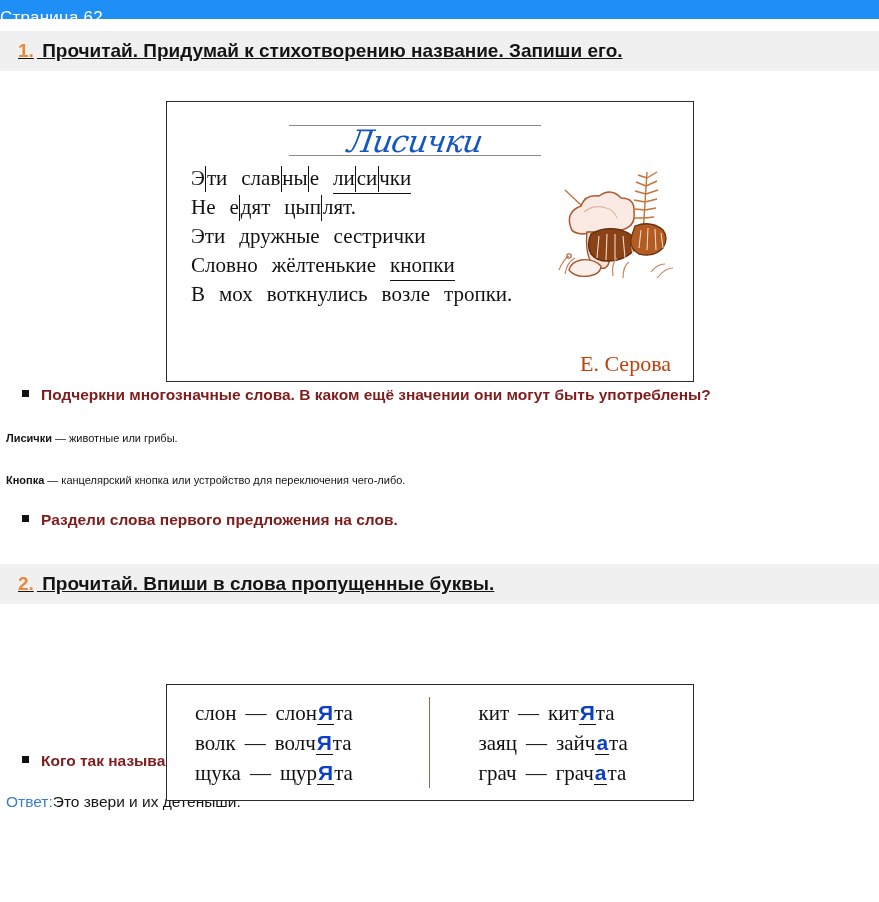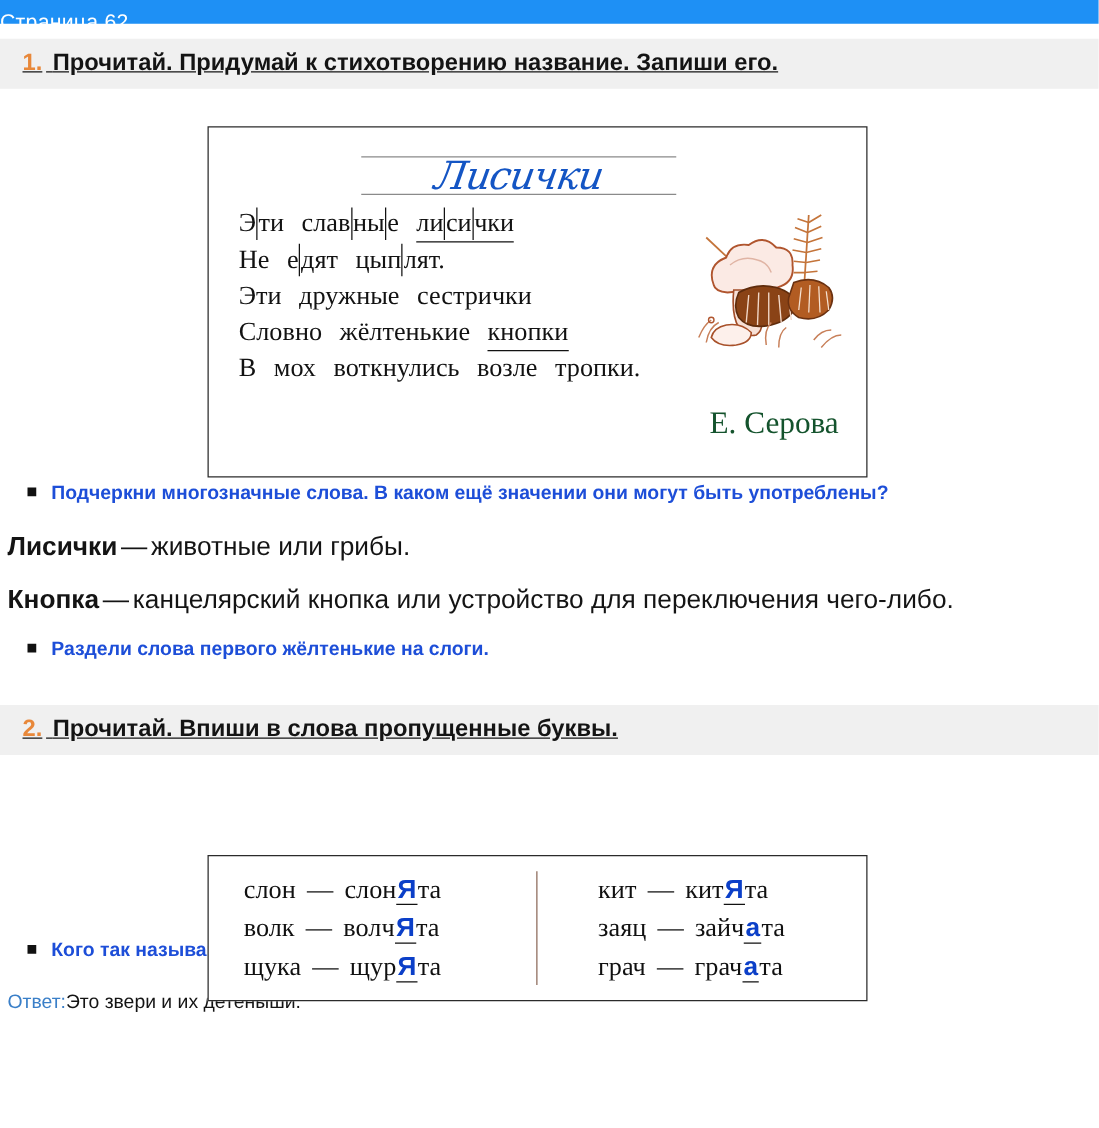--- a/index.html
+++ b/index.html
@@ -112,56 +112,56 @@
     display: inline-block;
     width: 0;
     border-left: 1.6px solid #121212;
     height: 26px;
     vertical-align: -7px;
     margin: 0 .5px;
   }
   .author {
     position: absolute;
     right: 22px;
-    bottom: 28px;
+    bottom: 4px;
     font-family: "Liberation Serif", "DejaVu Serif", serif;
-    font-size: 25px;
-    color: #14532d;
+    font-size: 22px;
+    color: #c2410c;
   }
 
   
   .mushroom {
     position: absolute;
     left: 384px;
     top: 62px;
     width: 126px;
     height: 120px;
   }
 
   
   .bullet-item {
     display: flex;
     align-items: flex-start;
     margin: 16px 0 0 22px;
     max-width: 720px;
     font-size: 15.5px;
     font-weight: bold;
     line-height: 25px;
-    color: #1d4ed8;
+    color: #7f1d1d;
   }
   .bullet-mark {
     width: 7px;
     height: 7px;
     background: #111111;
     flex: 0 0 7px;
     margin: 8px 12px 0 0;
   }
   .prose {
     margin: 20px 0 0 6px;
-    font-size: 21px;
+    font-size: 11px;
     line-height: 22px;
     color: #141414;
   }
   .prose b { font-weight: bold; }
   .prose .dash { margin: 0 3px; }
 
   
   .words-frame {
     position: absolute;
     left: 166px;
@@ -306,21 +306,21 @@
 <div class="prose">
   <b>Лисички</b><span class="dash">—</span><span>животные или грибы.</span>
 </div>
 
 <div class="prose">
   <b>Кнопка</b><span class="dash">—</span><span>канцелярский кнопка или устройство для переключения чего-либо.</span>
 </div>
 
 <div class="bullet-item">
   <span class="bullet-mark"></span>
-  <span>Раздели слова первого жёлтенькие на слоги.</span>
+  <span>Раздели слова первого предложения на слов.</span>
 </div>
 
 <div class="task-bar" style="margin-top:32px">
   <span class="task-num">2.</span>
   <span>Прочитай. Впиши в слова пропущенные буквы.</span>
 </div>
 
 <div class="frame words-frame">
   <div class="words-inner">
     <div class="words-col left" id="words-left">

